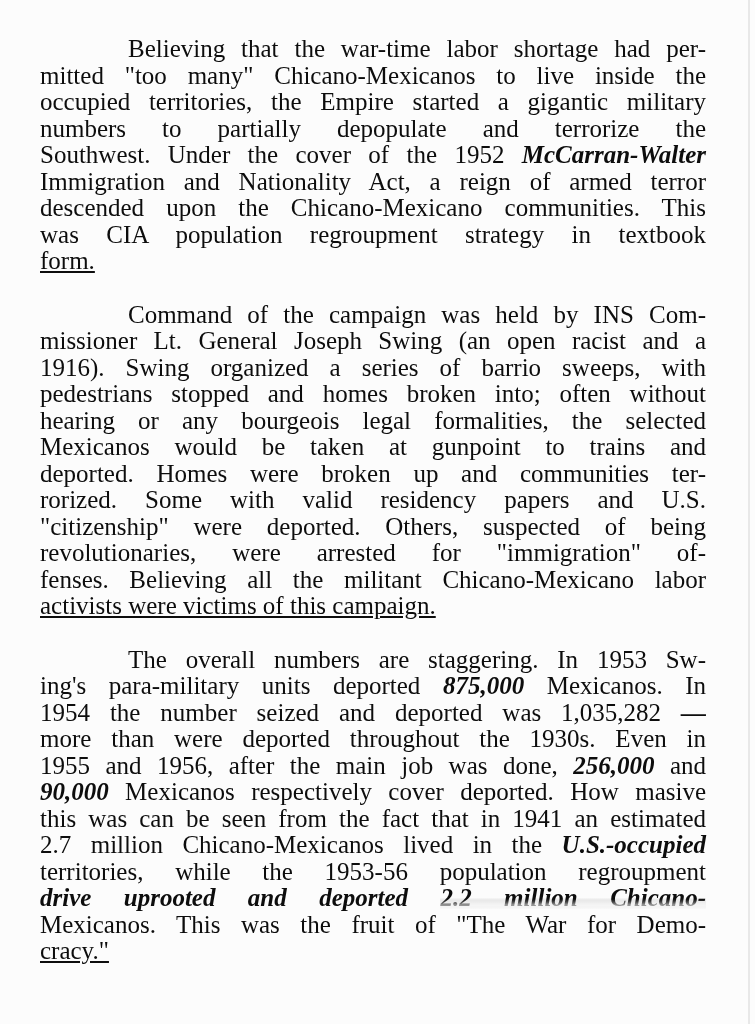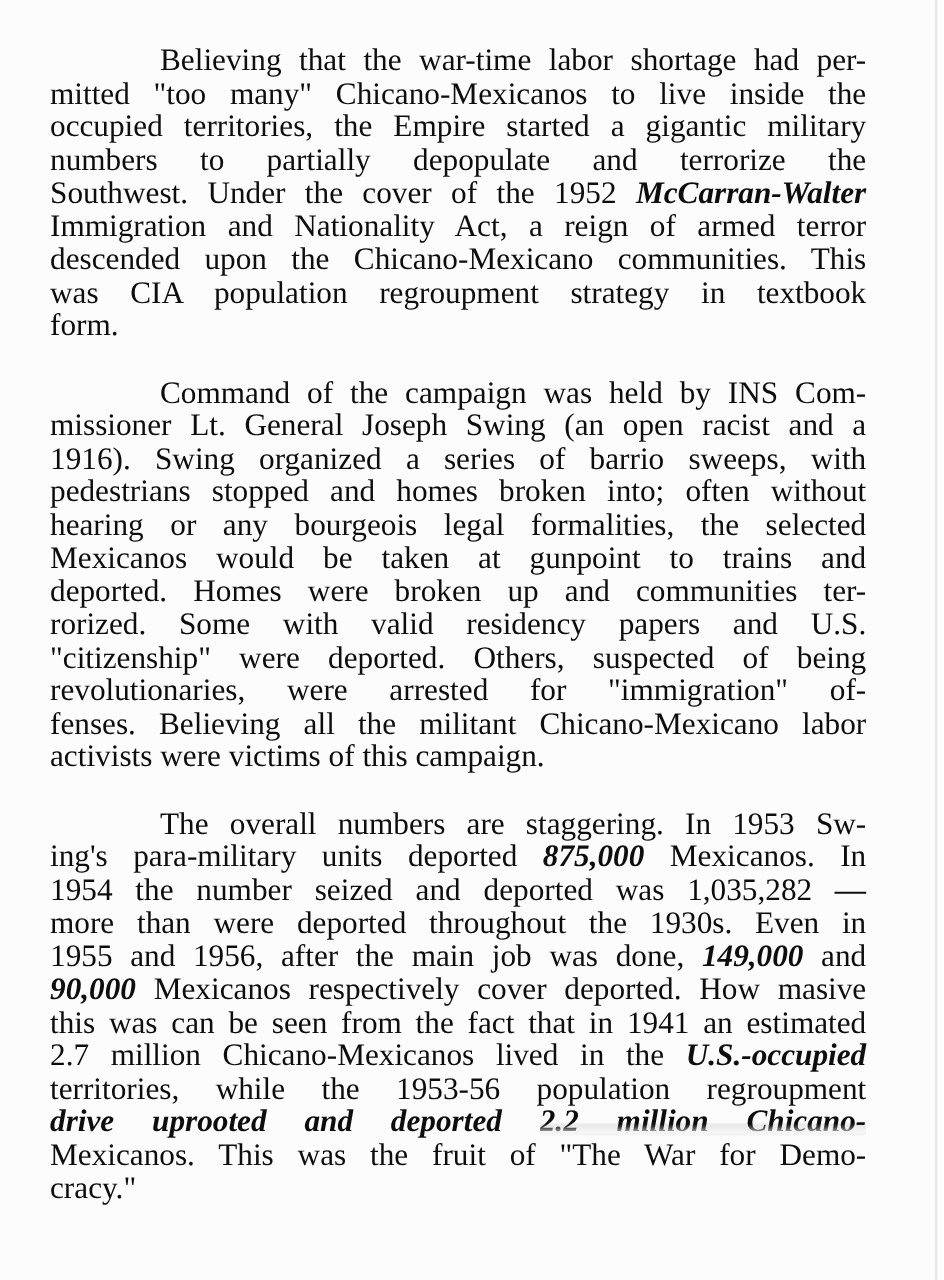--- a/index.html
+++ b/index.html
@@ -15,32 +15,32 @@
     color: #0d0d0d;
   }
 
   .text-column {
     position: absolute;
     left: 40px;
     top: 36px;
     width: 670px;
   }
 
-  .paragraph { margin: 0 17px 27px 0; }
+  .paragraph { margin: 0 4px 27px 0; }
 
   .line {
     font-size: 25px;
     line-height: 26.5px;
     text-align: justify;
     text-align-last: justify;
     text-justify: inter-word;
     white-space: normal;
   }
   .line.indent { text-indent: 88px; }
-  .line.last { text-align-last: left; }
+  .line.last { text-align-last: left; text-decoration: underline; }
 
   b { font-weight: bold; font-style: italic; }
 
   
   .smudge {
     background: linear-gradient(to bottom,
       rgba(0,0,0,0) 50%,
       rgba(214,214,214,0.55) 60%,
       rgba(224,224,224,0.60) 84%,
       rgba(0,0,0,0) 94%);
@@ -96,21 +96,21 @@
         <div class="line"><span>"citizenship" were deported. Others, suspected of being</span></div>
         <div class="line"><span>revolutionaries, were arrested for "immigration" of-</span></div>
         <div class="line"><span>fenses. Believing all the militant Chicano-Mexicano labor</span></div>
         <div class="line last"><span>activists were victims of this campaign.</span></div>
       </div>
       <div class="paragraph">
         <div class="line indent"><span>The overall numbers are staggering. In 1953 Sw-</span></div>
         <div class="line"><span>ing's para-military units deported </span><b>875,000</b><span> Mexicanos. In</span></div>
         <div class="line"><span>1954 the number seized and deported was 1,035,282 </span><b>—</b></div>
         <div class="line"><span>more than were deported throughout the 1930s. Even in</span></div>
-        <div class="line"><span>1955 and 1956, after the main job was done, </span><b>149,000</b><span> and</span></div>
+        <div class="line"><span>1955 and 1956, after the main job was done, </span><b>256,000</b><span> and</span></div>
         <div class="line"><b>90,000</b><span> Mexicanos respectively cover deported. How masive</span></div>
         <div class="line"><span>this was can be seen from the fact that in 1941 an estimated</span></div>
         <div class="line"><span>2.7 million Chicano-Mexicanos lived in the </span><b>U.S.-occupied</b></div>
         <div class="line"><span>territories, while the 1953-56 population regroupment</span></div>
         <div class="line"><b>drive uprooted and deported </b><b class="smudge">2.2 million Chicano-</b></div>
         <div class="line"><span>Mexicanos. This was the fruit of "The War for Demo-</span></div>
         <div class="line last"><span>cracy."</span></div>
       </div>
     </div>
   <div class="edge-rule"></div>

